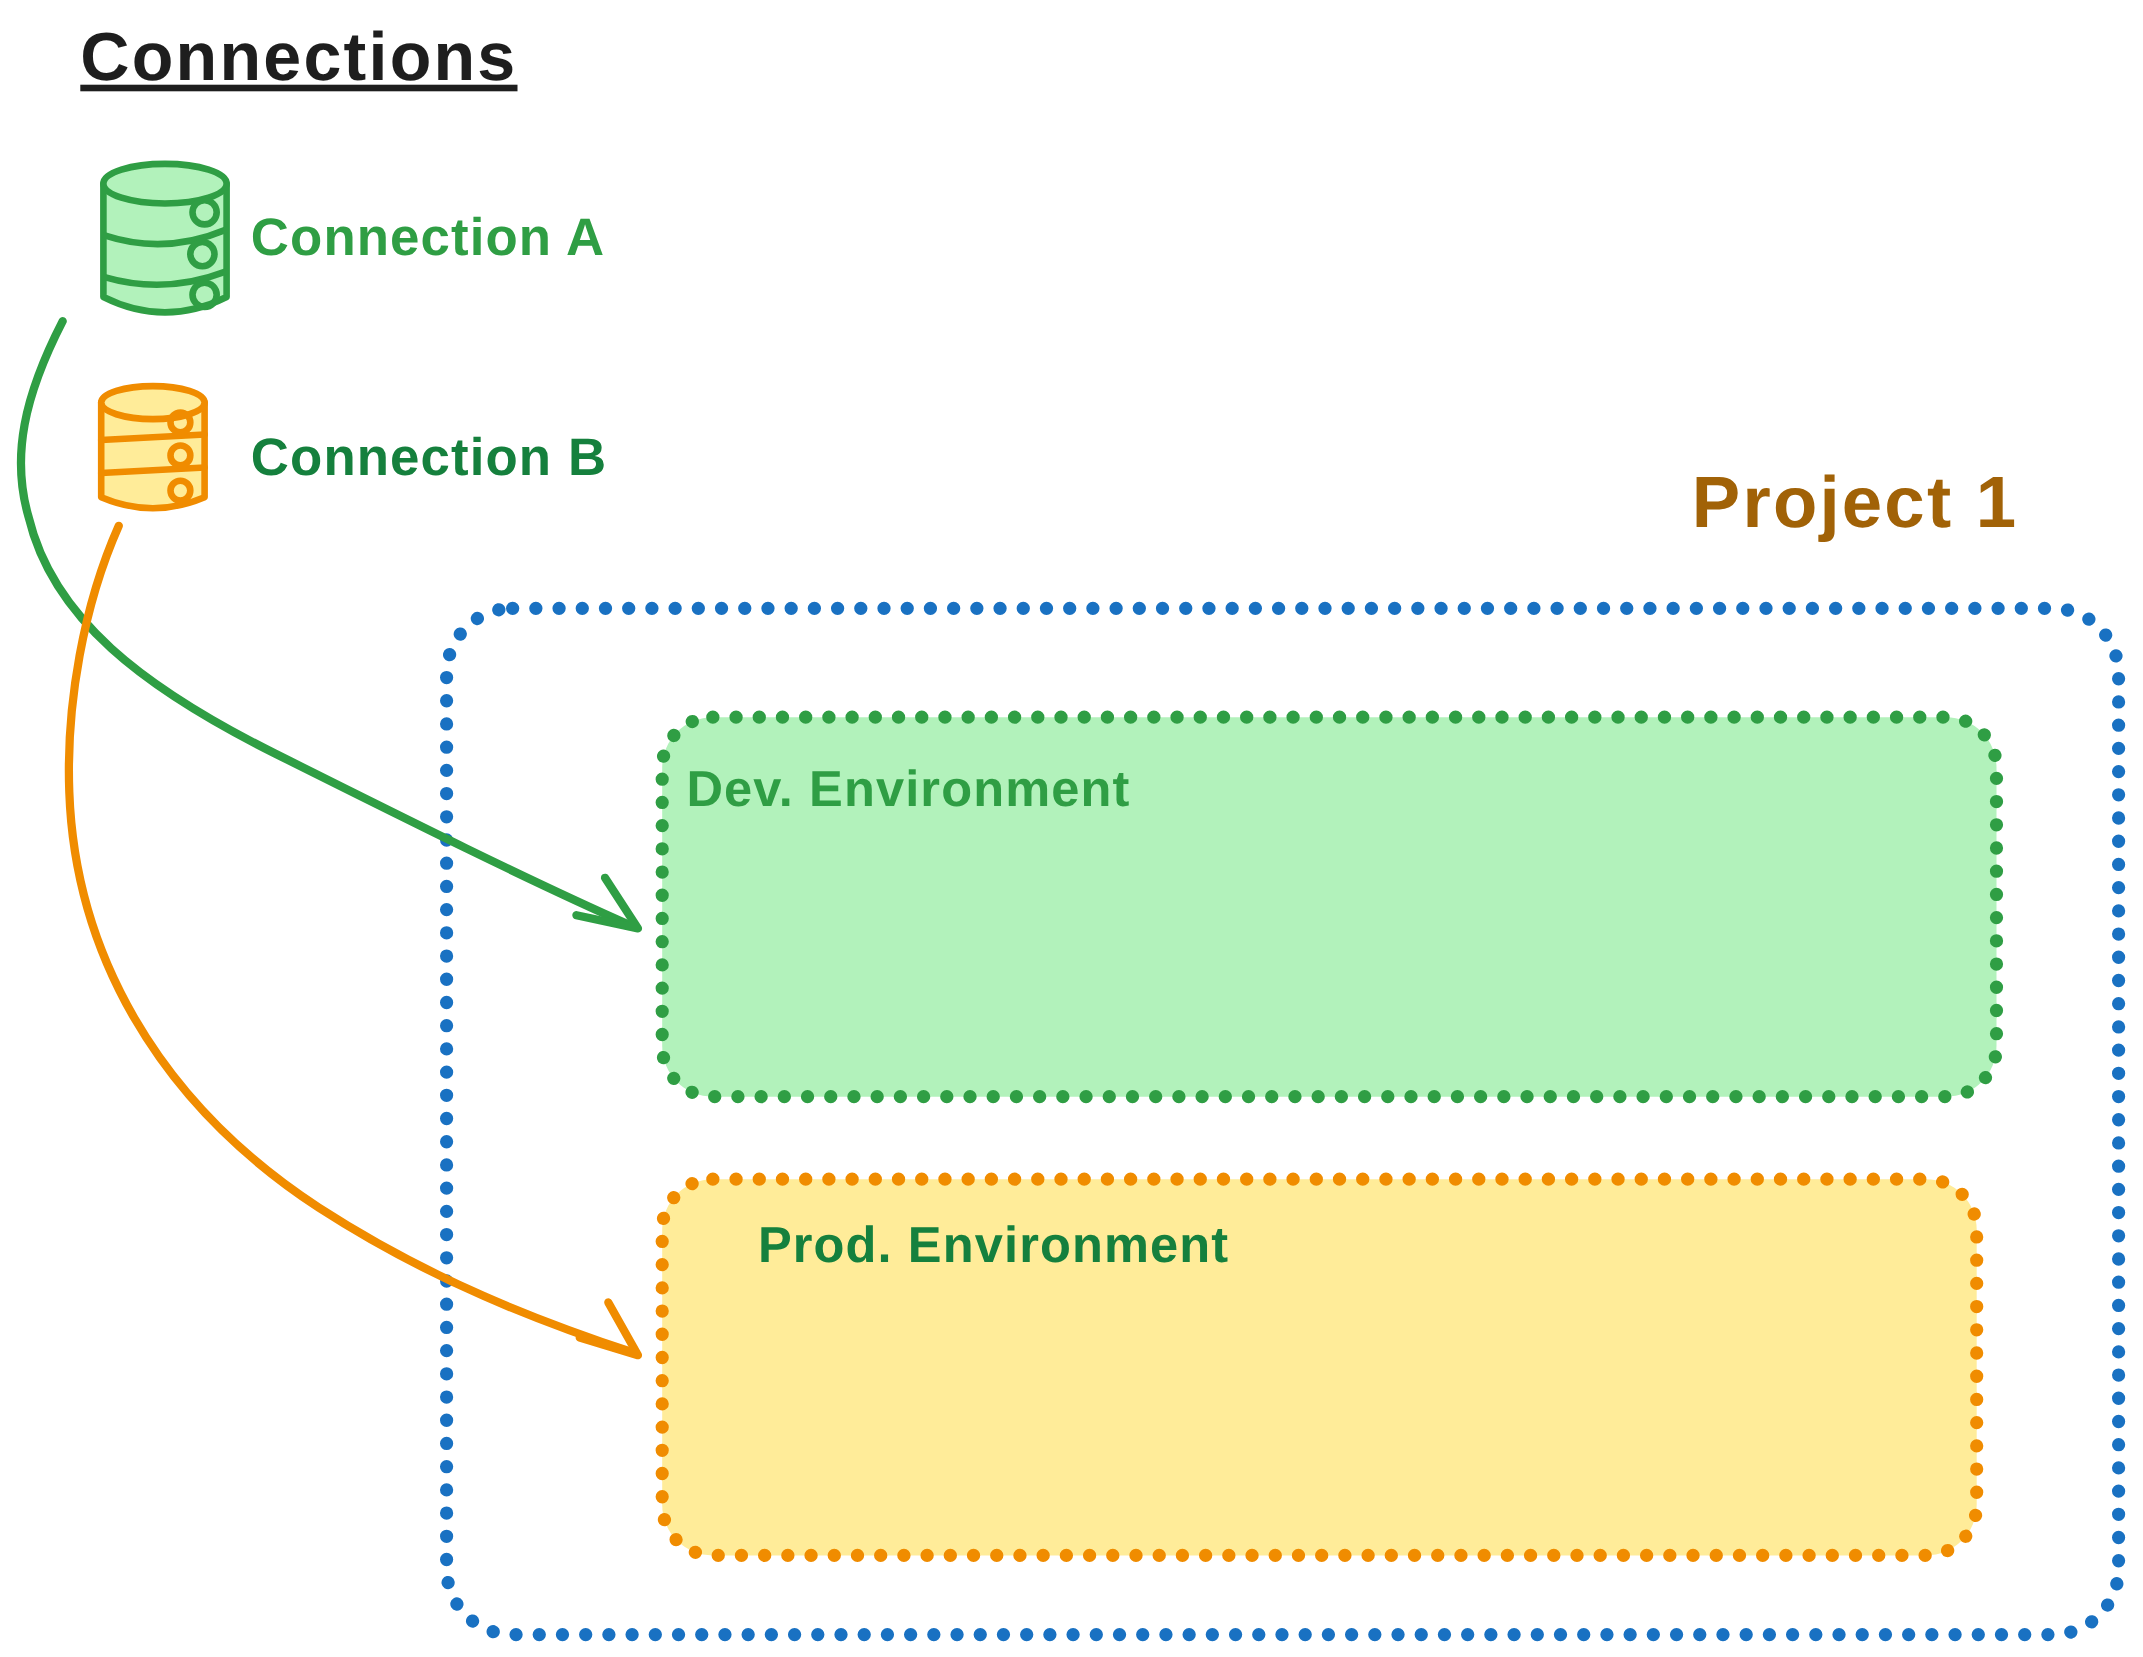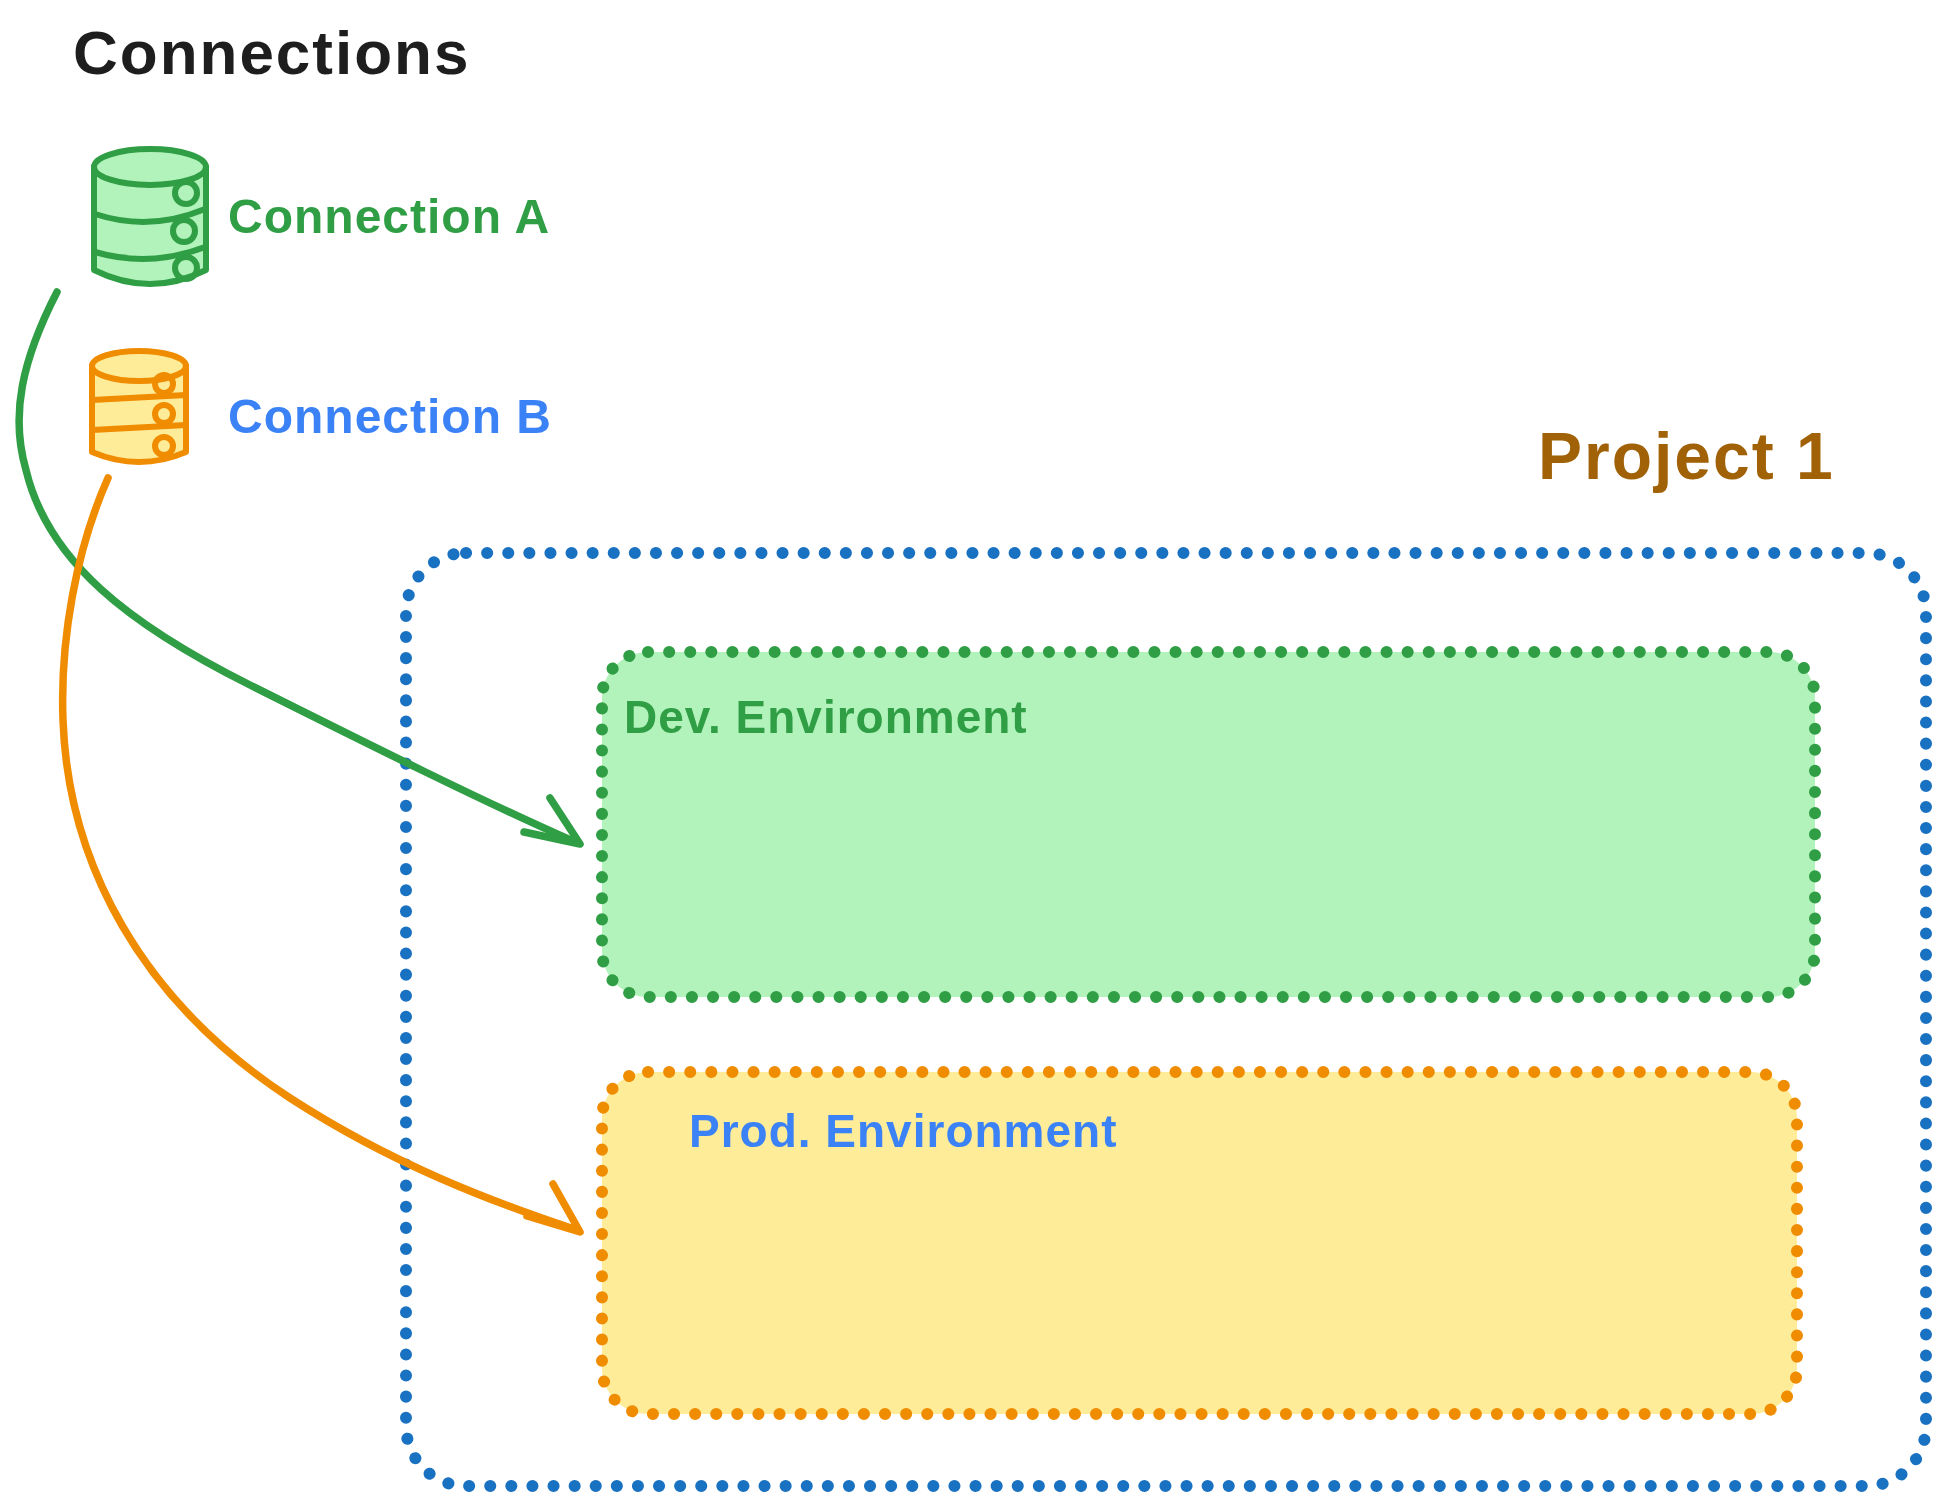--- a/index.html
+++ b/index.html
@@ -4,23 +4,23 @@
 <style>
   html,body{margin:0;padding:0;background:#ffffff;}
   .canvas{position:relative;width:1948px;height:1506px;background:#fff;overflow:hidden;
           font-family:"Liberation Sans",sans-serif;}
   .layer{position:absolute;left:0;top:0;width:1948px;height:1506px;}
   .txt{position:absolute;white-space:nowrap;line-height:1.12;}
   .hand{font-family:"Liberation Sans",sans-serif;font-weight:700;letter-spacing:1px;}
   .mono{font-family:"DejaVu Sans Mono",monospace;font-weight:700;letter-spacing:0px;}
   .ink{color:#1e1e1e;}
   .green{color:#2f9e44;}
-  .orange{color:#3b82f6;}
+  .orange{color:#15803d;}
   .blue{color:#a16207;}
-  .title{left:73px;top:18px;font-size:62px;letter-spacing:2px;}
+  .title{left:73px;top:18px;font-size:62px;letter-spacing:2px;text-decoration:underline;}
   .conn-a-label{left:228px;top:190px;font-size:48px;}
   .conn-b-label{left:228px;top:390px;font-size:48px;}
   .project-label{left:1538px;top:420px;font-size:66px;letter-spacing:2px;}
   .dev-label{left:624px;top:692px;font-size:46px;}
   .prod-label{left:658px;top:1106px;font-size:46px;margin-left:31px;}
   .dev-creds{right:158px;top:903px;font-size:40px;}
   .prod-creds{right:160px;top:1328px;font-size:40px;}
 </style>
 </head>
 <body>

